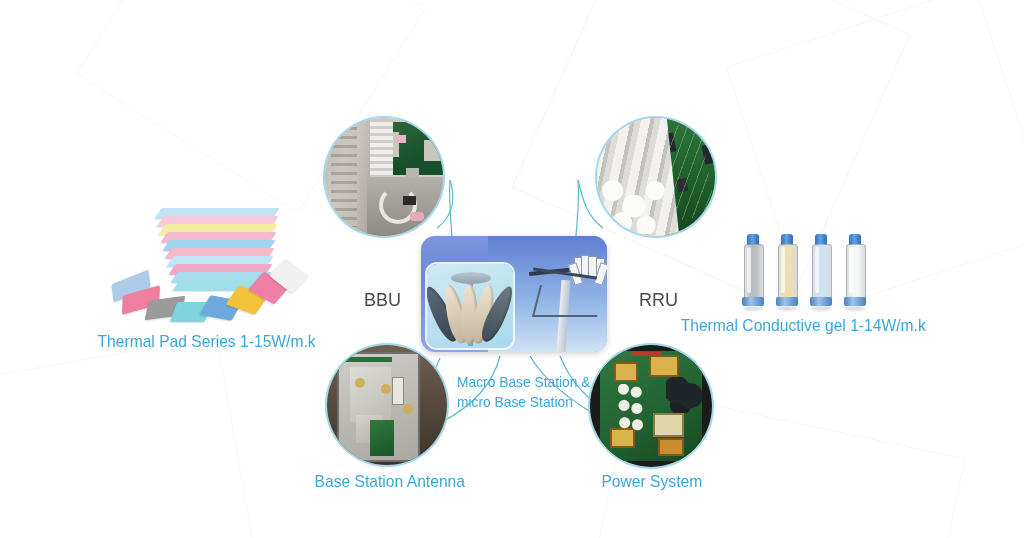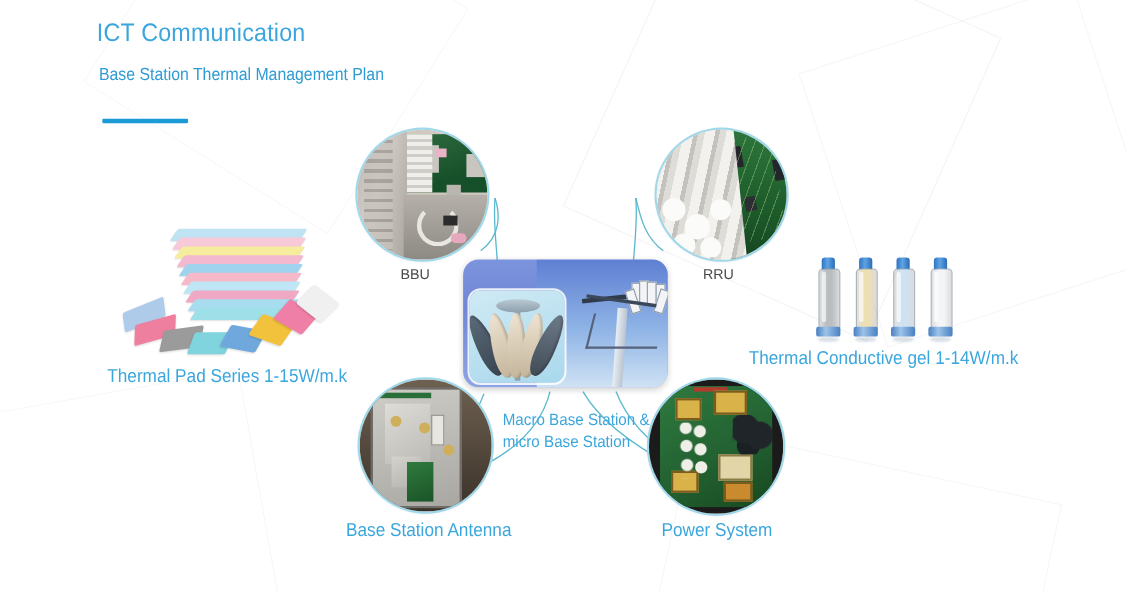--- a/index.html
+++ b/index.html
@@ -37,21 +37,21 @@
 
   
   .node{position:absolute;border-radius:50%;overflow:hidden;
         box-shadow:0 0 0 2px #9ed8ea, 0 1px 4px rgba(0,0,0,.12);}
   .node-inner{position:absolute;left:0;top:0;width:100%;height:100%;}
 
   .node-label{position:absolute;font-size:15px;white-space:nowrap;
     font-family:"Liberation Sans Narrow","Liberation Sans",sans-serif;
     transform:scaleX(.92);}
   .lbl-blue{color:#3aa6dd;}
-  .lbl-gray{color:#4a4a4a;font-family:"Liberation Sans",sans-serif;font-size:13px;transform:none;}
+  .lbl-gray{color:#4a4a4a;font-family:"Liberation Sans",sans-serif;font-size:18px;transform:none;margin-top:48px;}
 
   
   #bbu{left:325px;top:118px;width:118px;height:118px;}
   #rru{left:597px;top:118px;width:118px;height:118px;}
   #ant{left:327px;top:345px;width:120px;height:120px;}
   #pwr{left:590px;top:345px;width:122px;height:122px;}
 
   
   .bbu-bg{position:absolute;inset:0;background:#cfc9c0;}
   .bbu-rack{position:absolute;left:0;top:0;width:38%;height:100%;
@@ -192,25 +192,20 @@
 <body>
 
 <div class="stage">
 
   <div class="wm wm1"></div>
   <div class="wm wm2"></div>
   <div class="wm wm3"></div>
   <div class="wm wm4"></div>
   <div class="wm wm5"></div>
 
-  <div class="hdr">
-    <div class="hdr-title">ICT Communication</div>
-    <div class="hdr-sub">Base Station Thermal Management Plan</div>
-    <div class="hdr-rule"></div>
-  </div>
 
   <svg class="links" viewBox="0 0 1024 538">
     <g fill="none" stroke="#5ab9cf" stroke-width="1.2">
       <path d="M437,228 C455,215 455,195 450,180"></path>
       <path d="M450,180 C448,205 452,225 453,253"></path>
       <path d="M603,228 C585,215 582,195 578,180"></path>
       <path d="M578,180 C580,205 576,225 575,253"></path>
       <path d="M440,358 C432,378 420,400 402,418"></path>
       <path d="M500,356 C494,380 476,404 442,422"></path>
       <path d="M560,356 C570,382 592,404 618,420"></path>

